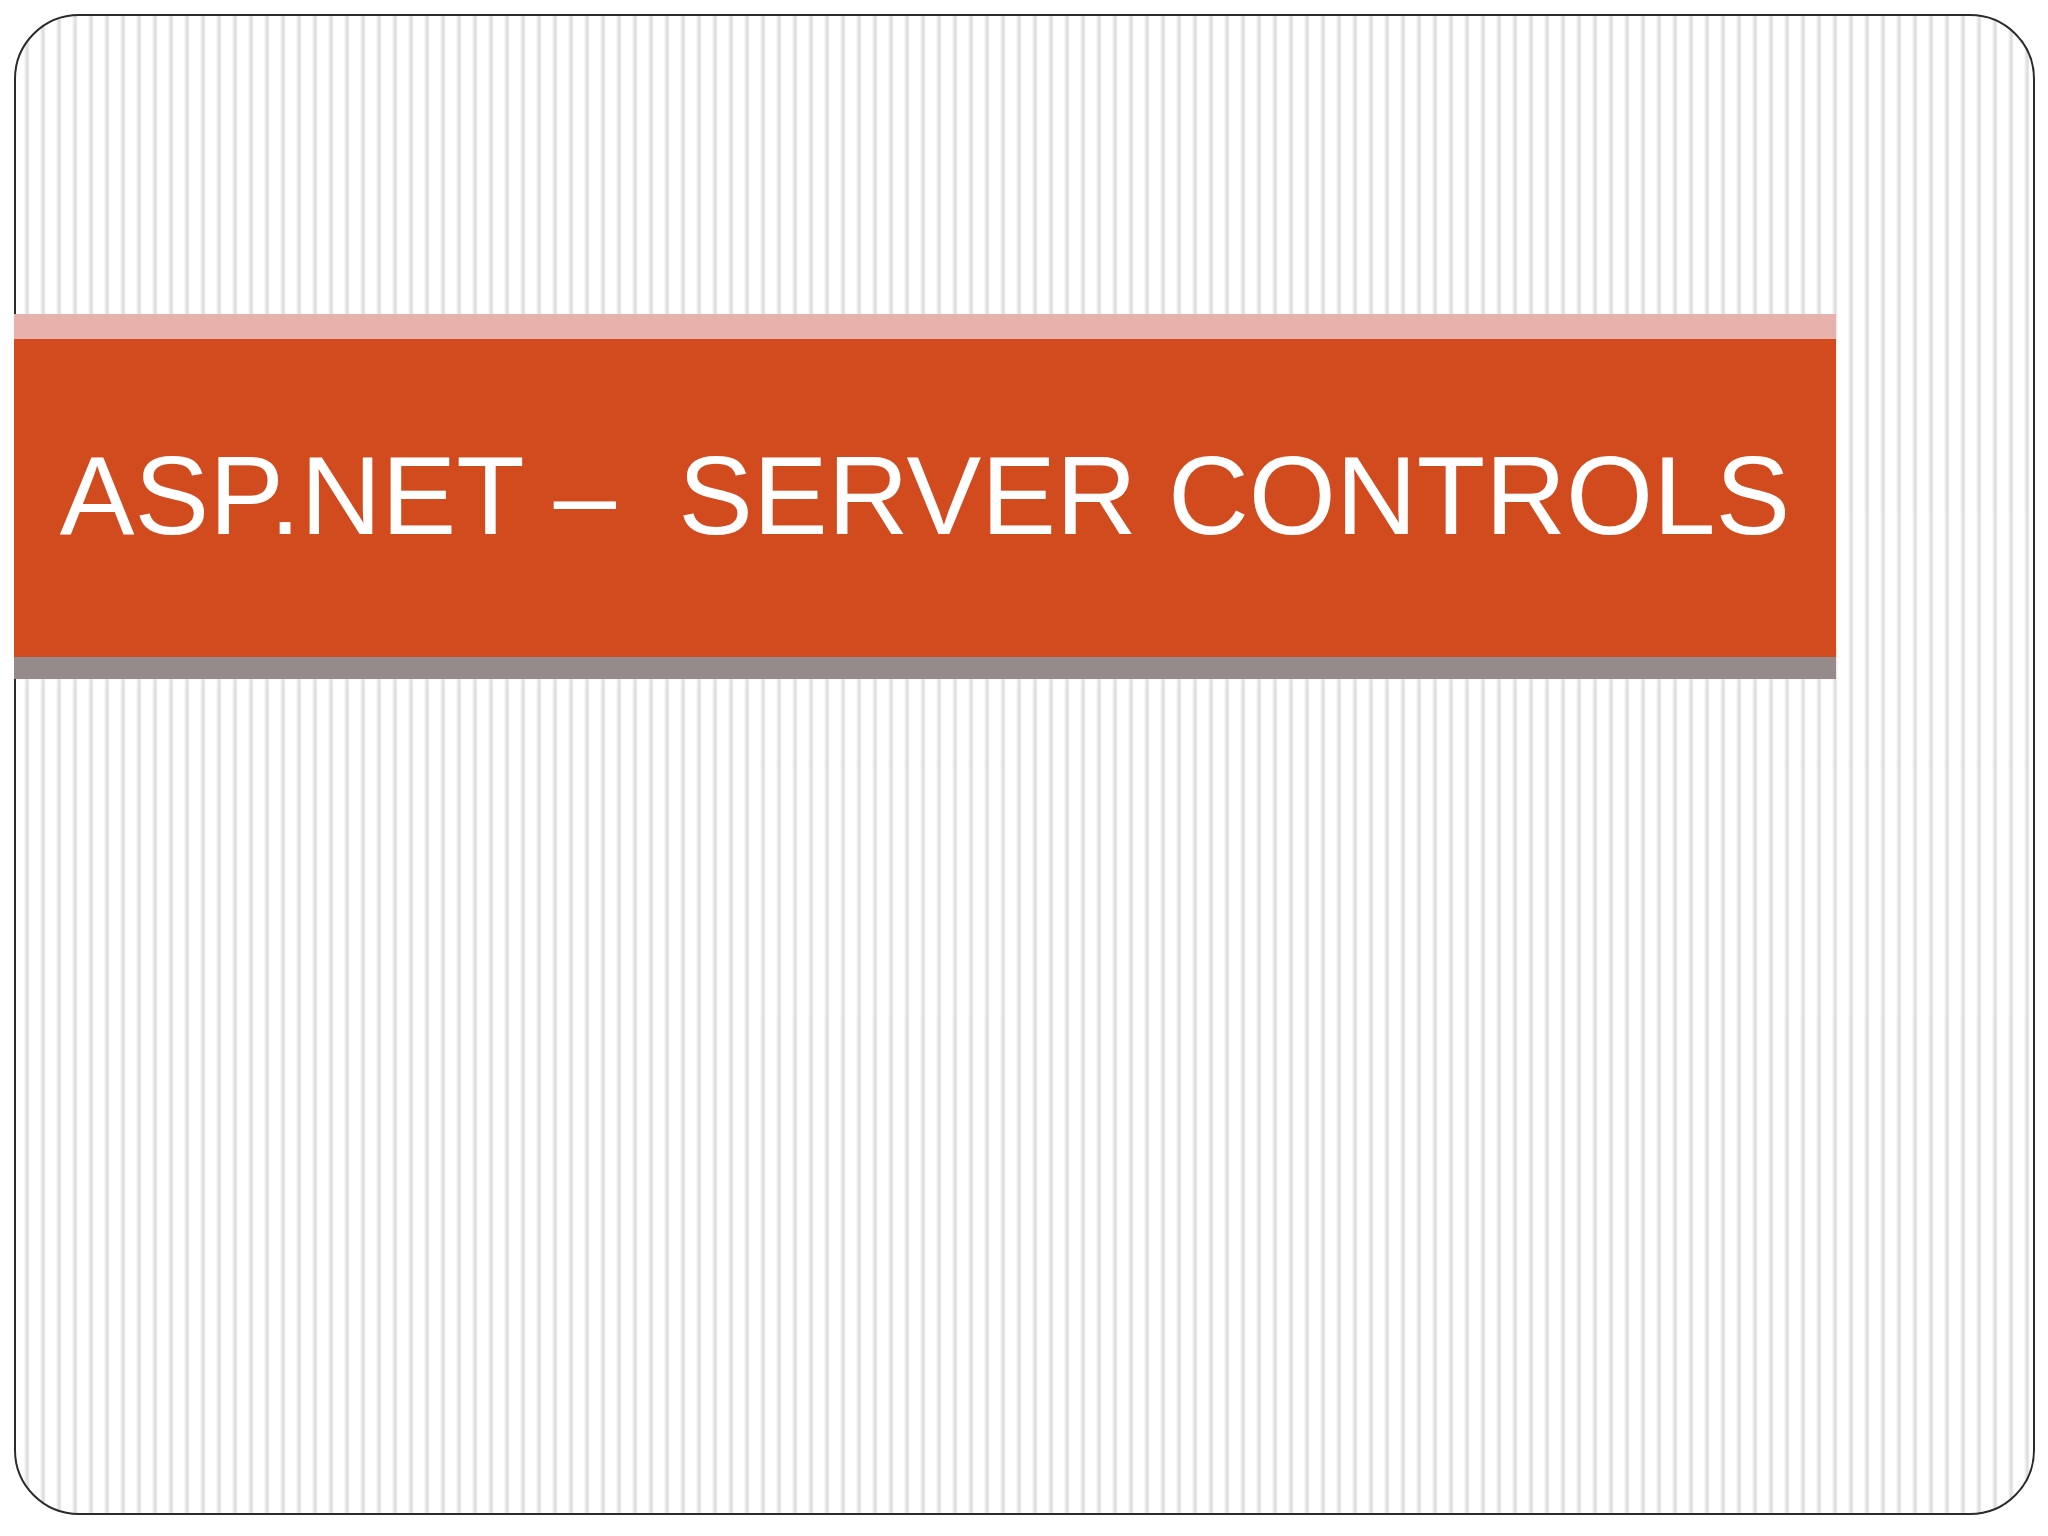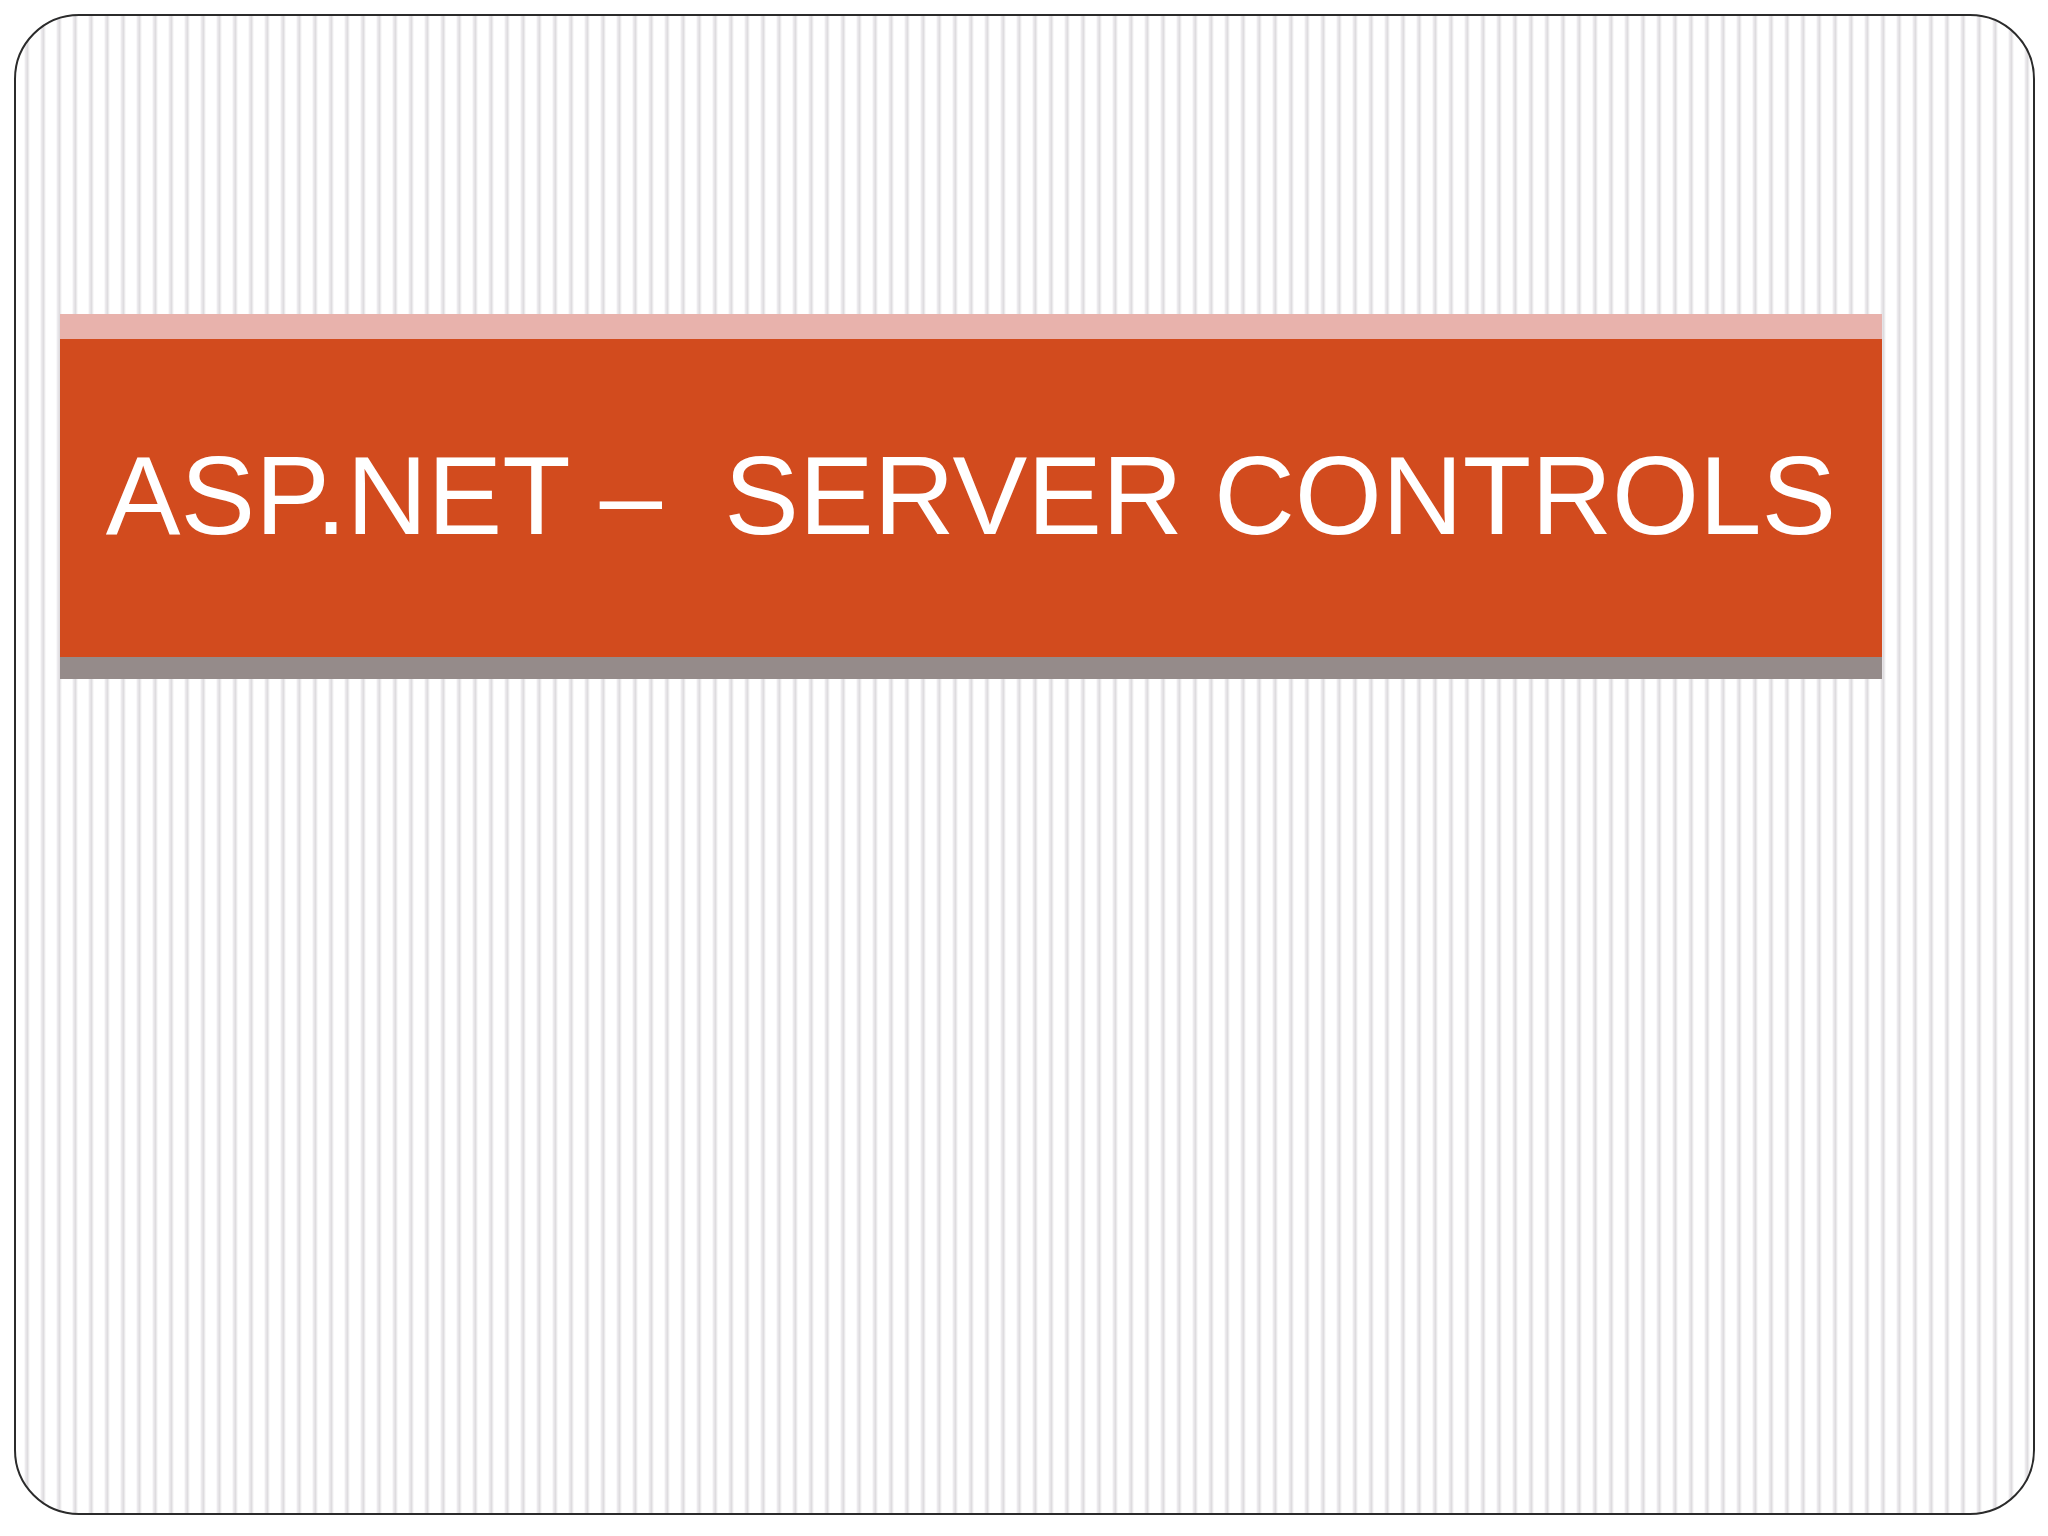--- a/index.html
+++ b/index.html
@@ -63,21 +63,20 @@
     pointer-events: none;
   }
 
   
   .banner {
     position: absolute;
     left: 14px;
     width: 1822px;
     top: 314px;
     z-index: 3;
-    margin-left: 46px;
   }
 
   .band-pink {
     height: 25px;
     background: var(--band-pink);
   }
 
   .band-orange {
     height: 318px;
     background: var(--banner-orange);

